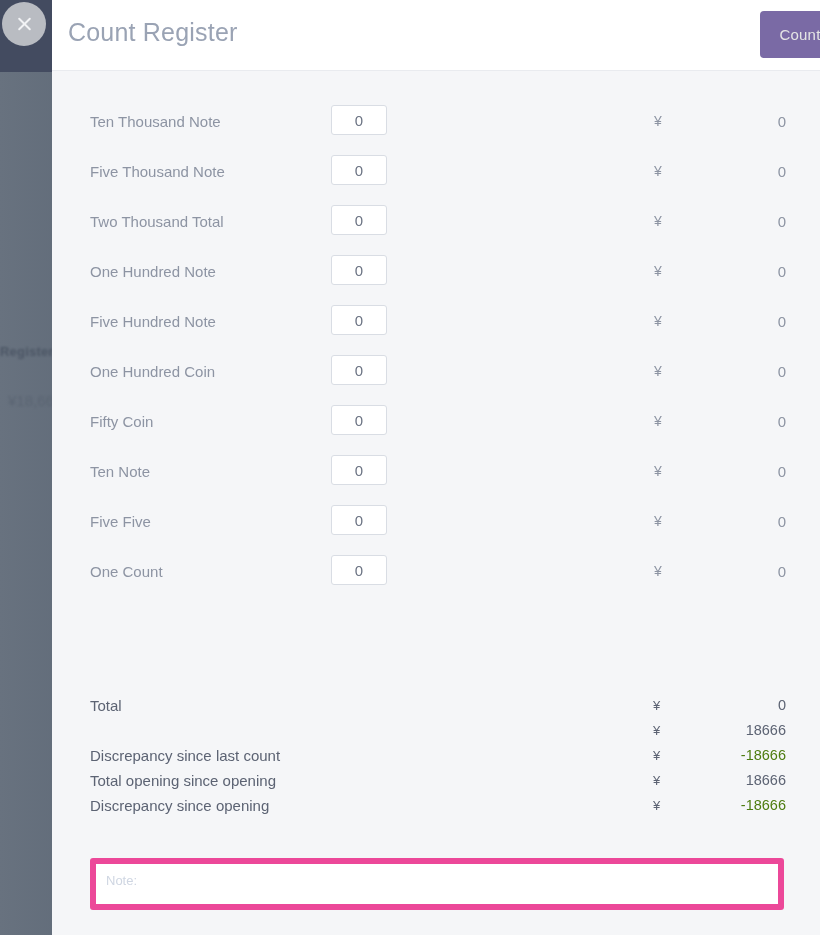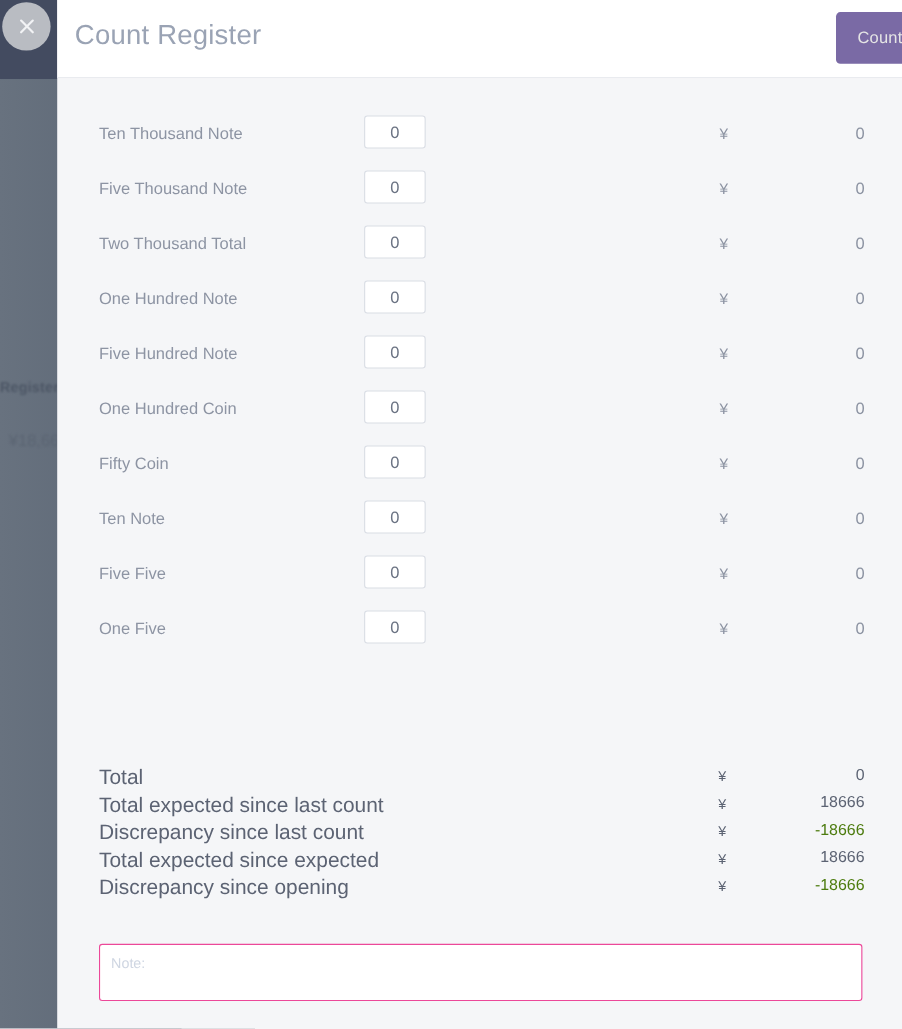--- a/index.html
+++ b/index.html
@@ -209,21 +209,21 @@
     width: 768px;
   }
   .sum-row {
     position: relative;
     height: 25px;
   }
   .sum-label {
     position: absolute;
     left: 38px;
     top: 2px;
-    font-size: 19px;
+    font-size: 15px;
     color: #5c6373;
     white-space: nowrap;
   }
   .sum-cur {
     position: absolute;
     left: 601px;
     top: 3px;
     font-size: 13px;
     color: #5c6373;
   }
@@ -239,21 +239,21 @@
   .sum-value.neg { color: #4d7c0f; }
 
   
   .note-area {
     position: absolute;
     left: 38px;
     top: 787px;
     width: 694px;
     height: 52px;
     background: #ffffff;
-    border: 1px solid #ec4899;
+    border: 6px solid #ec4899;
     border-radius: 3px;
     box-sizing: border-box;
     padding: 9px 10px;
     font-size: 13px;
     color: #6b7383;
     font-family: "Liberation Sans", sans-serif;
     resize: none;
     outline: none;
   }
   .note-area::placeholder { color: #cfd6e2; }
@@ -328,45 +328,44 @@
             <div class="deno-cur">¥</div>
             <div class="deno-amount">0</div>
           </div>
           <div class="deno-row">
             <div class="deno-label">Five Five</div>
             <input class="deno-input" type="text" value="0" style="">
             <div class="deno-cur">¥</div>
             <div class="deno-amount">0</div>
           </div>
           <div class="deno-row">
-            <div class="deno-label">One Five</div>
+            <div class="deno-label">One Count</div>
             <input class="deno-input" type="text" value="0" style="">
             <div class="deno-cur">¥</div>
             <div class="deno-amount">0</div>
           </div>
         </div>
 
       <div class="summary" id="summary-rows">
           <div class="sum-row">
             <div class="sum-label">Total</div>
             <div class="sum-cur">¥</div>
             <div class="sum-value">0</div>
           </div>
           <div class="sum-row">
-            <div class="sum-label">Total expected since last count</div>
             <div class="sum-cur">¥</div>
             <div class="sum-value">18666</div>
           </div>
           <div class="sum-row">
             <div class="sum-label">Discrepancy since last count</div>
             <div class="sum-cur">¥</div>
             <div class="sum-value neg">-18666</div>
           </div>
           <div class="sum-row">
-            <div class="sum-label">Total expected since expected</div>
+            <div class="sum-label">Total opening since opening</div>
             <div class="sum-cur">¥</div>
             <div class="sum-value">18666</div>
           </div>
           <div class="sum-row">
             <div class="sum-label">Discrepancy since opening</div>
             <div class="sum-cur">¥</div>
             <div class="sum-value neg">-18666</div>
           </div>
         </div>
 

